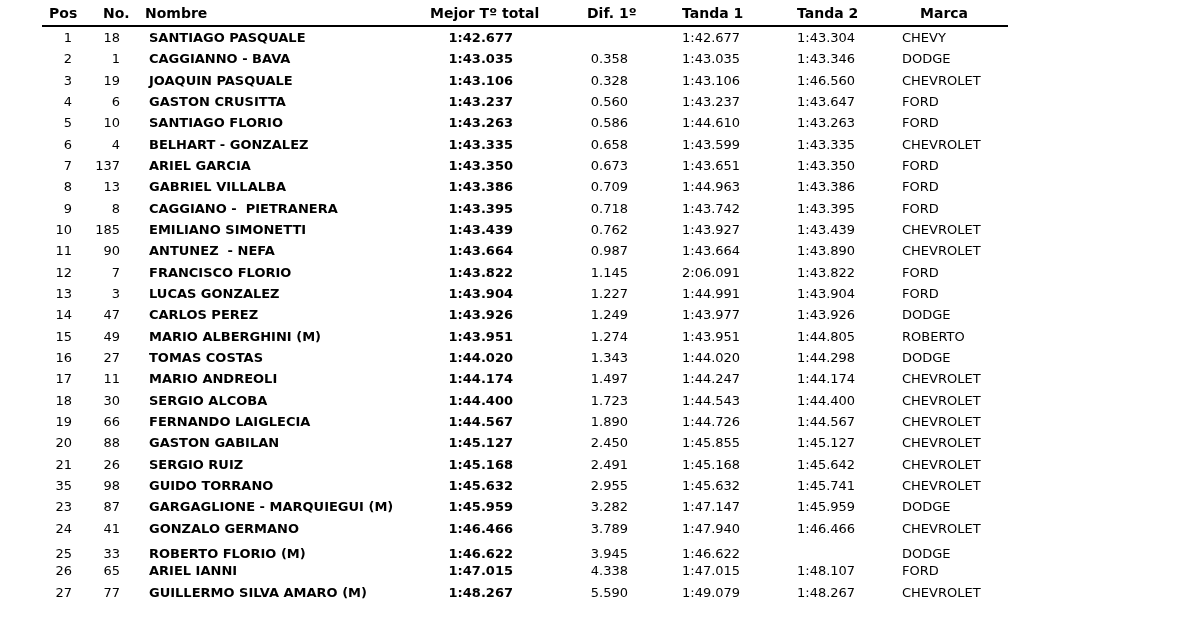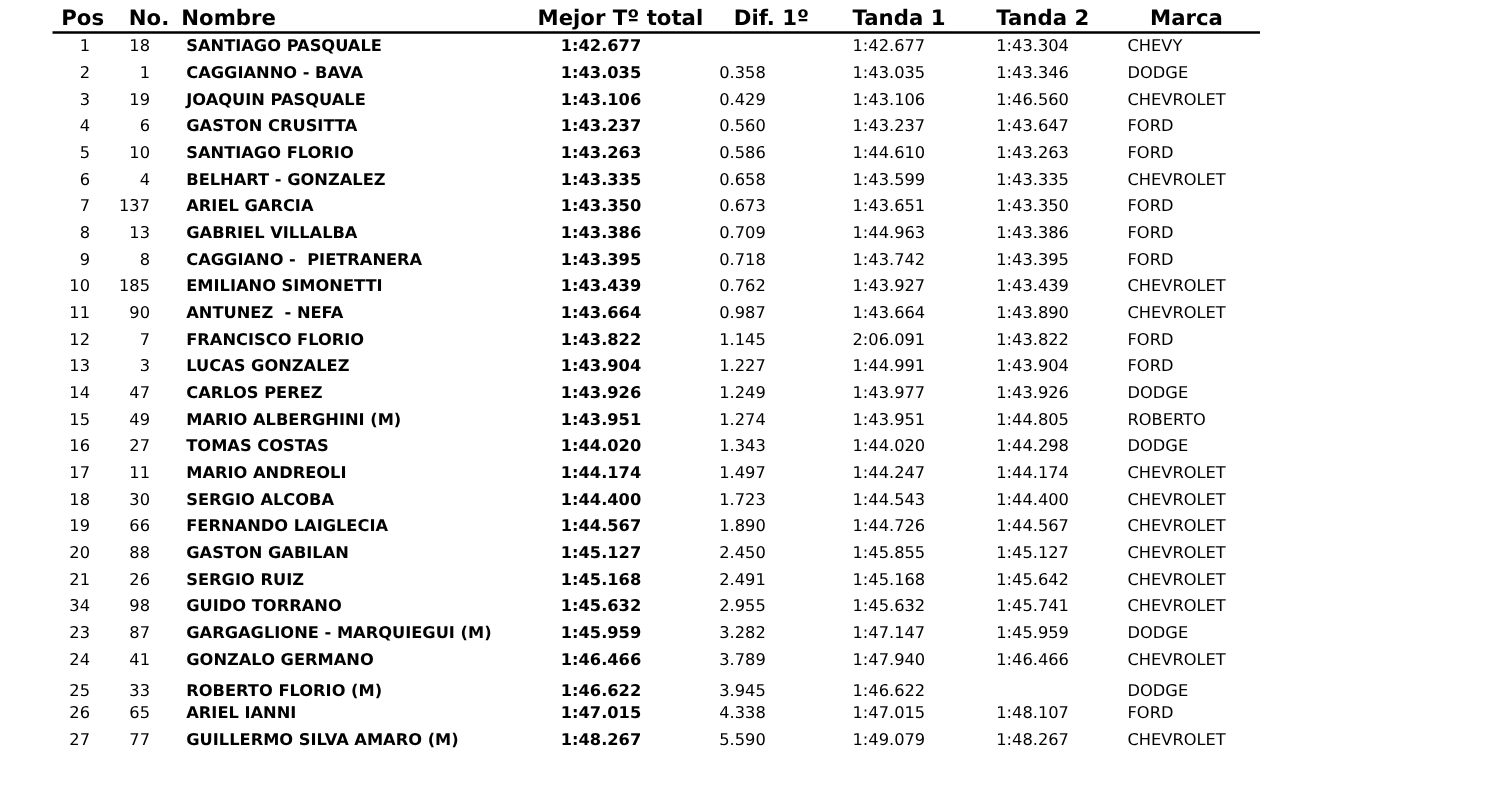--- a/index.html
+++ b/index.html
@@ -1,27 +1,27 @@
 <!DOCTYPE html>
 <html><head>
 <meta charset="utf-8">
 <style>
   html, body { margin: 0; padding: 0; background: #ffffff; }
   body { width: 1200px; height: 632px; position: relative; overflow: hidden;
          font-family: "DejaVu Sans", "Liberation Sans", sans-serif; color: #000; font-size: 13px; }
   .table { position: absolute; left: 0; top: 0; width: 1200px; }
-  .hdr { position: absolute; top: 5px; height: 18px; font-weight: bold; font-size: 17px; }
+  .hdr { position: absolute; top: 5px; height: 18px; font-weight: bold; font-size: 14px; }
   .rule { position: absolute; left: 42px; top: 25px; width: 966px; height: 2px; background: #000; }
   .row { position: absolute; left: 0; width: 1200px; height: 21px; }
   .cell { position: absolute; top: 0; white-space: pre; line-height: 21px; }
   .c-pos { left: 40px; width: 32px; text-align: right; }
   .c-no { left: 80px; width: 40px; text-align: right; }
   .c-name { left: 149px; font-weight: bold; }
   .c-best { left: 400px; width: 113px; text-align: right; font-weight: bold; }
-  .c-dif { left: 560px; width: 68px; text-align: center; }
+  .c-dif { left: 560px; width: 68px; text-align: right; }
   .c-t1 { left: 682px; }
   .c-t2 { left: 797px; }
   .c-brand { left: 902px; }
   .h-pos { left: 49px; }
   .h-no { left: 103px; }
   .h-name { left: 145px; }
   .h-best { left: 430px; }
   .h-dif { left: 587px; }
   .h-t1 { left: 682px; }
   .h-t2 { left: 797px; }
@@ -60,21 +60,21 @@
         <div class="cell c-dif">0.358</div>
         <div class="cell c-t1">1:43.035</div>
         <div class="cell c-t2">1:43.346</div>
         <div class="cell c-brand">DODGE</div>
       </div>
       <div class="row" style="top: 69.66px;">
         <div class="cell c-pos">3</div>
         <div class="cell c-no">19</div>
         <div class="cell c-name">JOAQUIN PASQUALE</div>
         <div class="cell c-best">1:43.106</div>
-        <div class="cell c-dif">0.429</div>
+        <div class="cell c-dif">0.328</div>
         <div class="cell c-t1">1:43.106</div>
         <div class="cell c-t2">1:46.560</div>
         <div class="cell c-brand">CHEVROLET</div>
       </div>
       <div class="row" style="top: 90.99px;">
         <div class="cell c-pos">4</div>
         <div class="cell c-no">6</div>
         <div class="cell c-name">GASTON CRUSITTA</div>
         <div class="cell c-best">1:43.237</div>
         <div class="cell c-dif">0.560</div>
@@ -246,21 +246,21 @@
         <div class="cell c-pos">21</div>
         <div class="cell c-no">26</div>
         <div class="cell c-name">SERGIO RUIZ</div>
         <div class="cell c-best">1:45.168</div>
         <div class="cell c-dif">2.491</div>
         <div class="cell c-t1">1:45.168</div>
         <div class="cell c-t2">1:45.642</div>
         <div class="cell c-brand">CHEVROLET</div>
       </div>
       <div class="row" style="top: 474.93px;">
-        <div class="cell c-pos">34</div>
+        <div class="cell c-pos">35</div>
         <div class="cell c-no">98</div>
         <div class="cell c-name">GUIDO TORRANO</div>
         <div class="cell c-best">1:45.632</div>
         <div class="cell c-dif">2.955</div>
         <div class="cell c-t1">1:45.632</div>
         <div class="cell c-t2">1:45.741</div>
         <div class="cell c-brand">CHEVROLET</div>
       </div>
       <div class="row" style="top: 496.26px;">
         <div class="cell c-pos">23</div>

